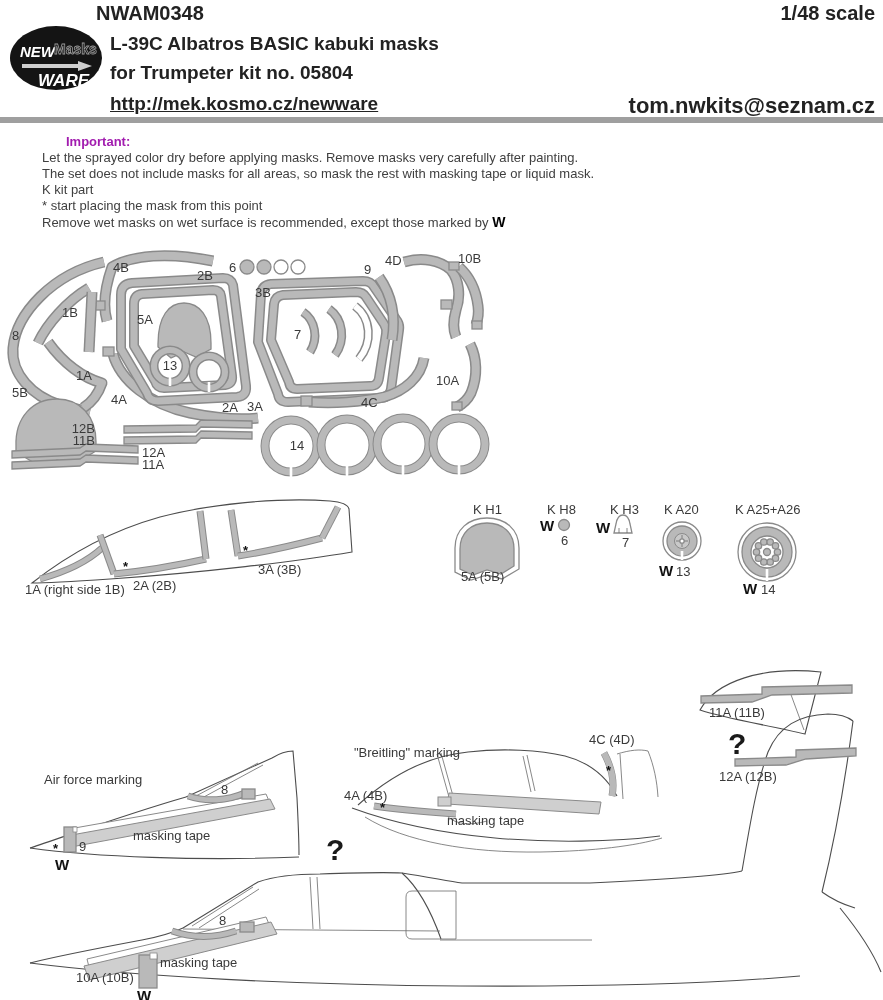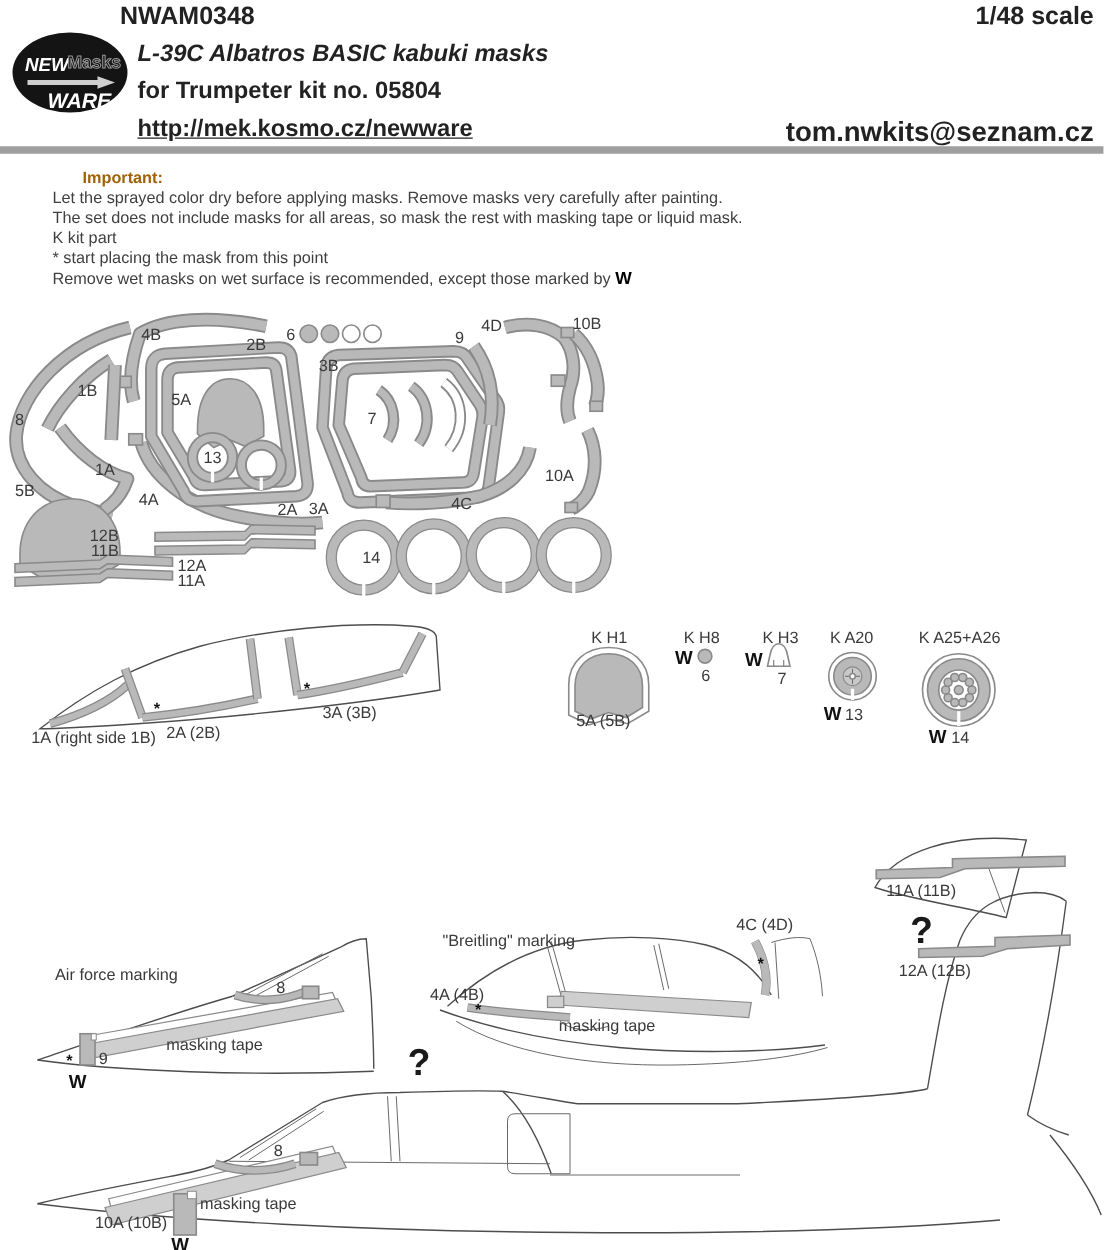--- a/index.html
+++ b/index.html
@@ -1,28 +1,28 @@
 <!DOCTYPE html>
 <html><head>
 <meta charset="utf-8">
 <style>
   html,body{margin:0;padding:0;background:#fff;}
   .page{position:relative;width:883px;height:1000px;background:#fff;overflow:hidden;
         font-family:"Liberation Sans",sans-serif;color:#222;}
   .hdr-code{position:absolute;left:96px;top:2px;font-size:20px;font-weight:bold;}
-  .hdr-line1{position:absolute;left:110px;top:33px;font-size:19px;font-weight:bold;font-style:italic;}
+  .hdr-line1{position:absolute;left:110px;top:33px;font-size:19px;font-weight:bold;}
   .hdr-line2{position:absolute;left:110px;top:62px;font-size:19px;font-weight:bold;}
   .hdr-web{position:absolute;left:110px;top:93px;font-size:19px;font-weight:bold;text-decoration:underline;}
   .hdr-scale{position:absolute;right:8px;top:2px;font-size:20px;font-weight:bold;}
   .hdr-mail{position:absolute;right:8px;top:93px;font-size:22px;font-weight:bold;}
   .logo{position:absolute;left:8px;top:24px;}
   .divider{position:absolute;left:0;top:117px;width:883px;height:6px;background:#9f9f9f;}
   
   .instr{position:absolute;left:42px;top:134px;font-size:13px;line-height:16px;color:#3f3f3f;}
-  .instr .hd{font-weight:bold;color:#a16207;padding-left:24px;}
+  .instr .hd{font-weight:bold;color:#a21caf;padding-left:24px;}
   .instr b{color:#000;font-size:14px;}
   
   svg{position:absolute;overflow:visible;}
   .bo{fill:none;stroke:#8a8a8a;stroke-linejoin:round;stroke-linecap:butt;}
   .bi{fill:none;stroke:#b9b9b9;stroke-linejoin:round;stroke-linecap:butt;}
   .w11{stroke-width:11px;} .w8{stroke-width:8px;}
   .w10{stroke-width:10px;} .w7{stroke-width:7px;}
   .w9{stroke-width:9px;}  .w6{stroke-width:6px;}
   .w75{stroke-width:7px;} .w5{stroke-width:5px;}
   .wwhite{stroke:#fff;}

